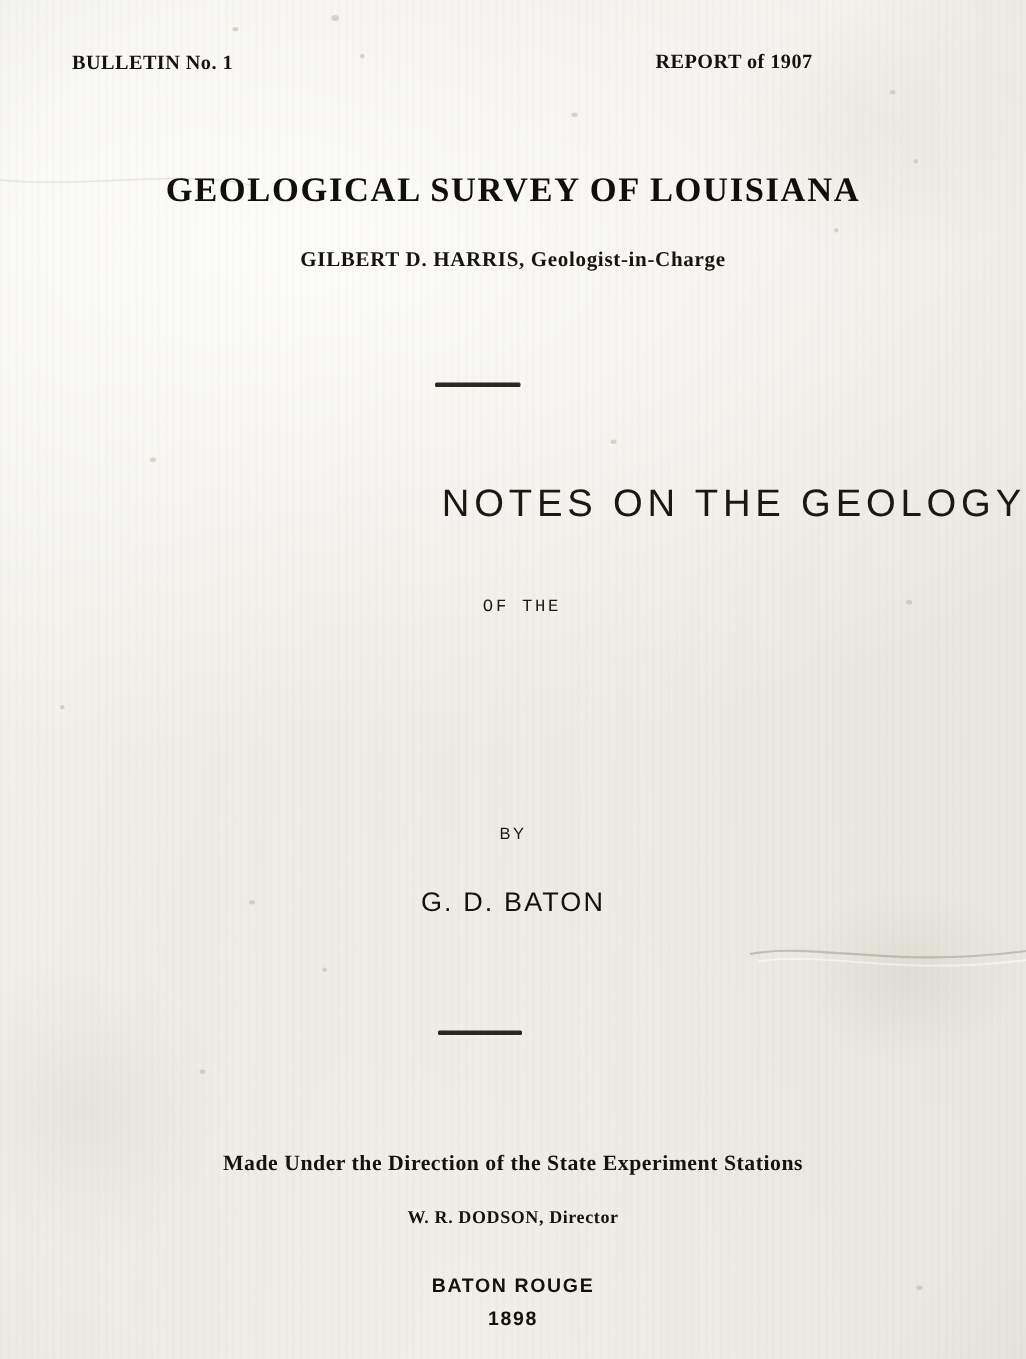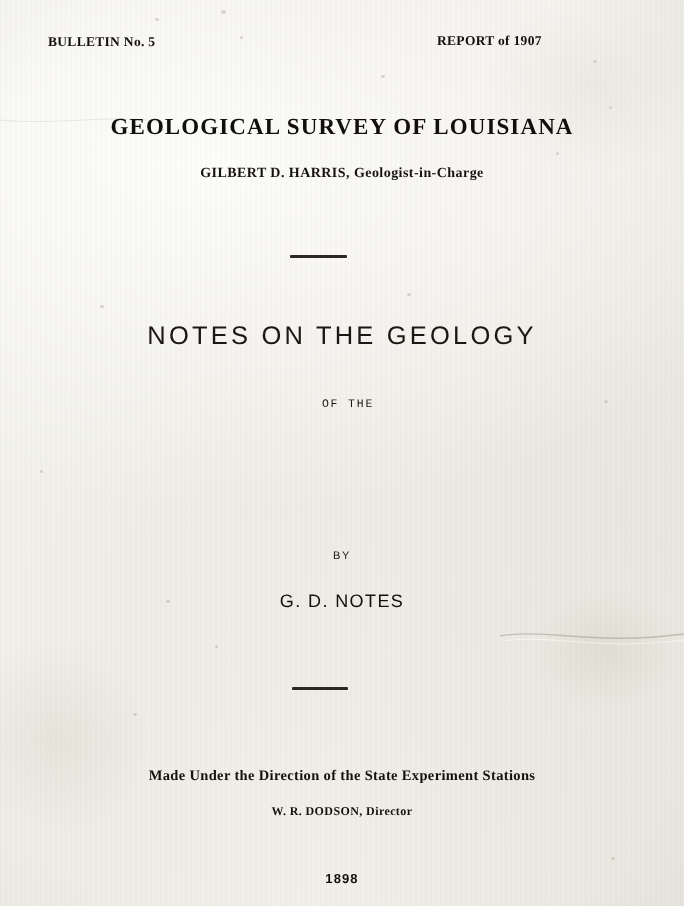--- a/index.html
+++ b/index.html
@@ -135,21 +135,21 @@
   }
   .rule-bottom {
     left: 292px;
     top: 687px;
     width: 56px;
   }
 
   .notes {
     left: 0; right: 0;
     top: 322px;
-    text-align: center;
+    text-align: right;
     font-family: "Liberation Sans", sans-serif;
     font-weight: 400;
     font-size: 25.5px;
     letter-spacing: 3.2px;
     color: #1b1713;
   }
 
   .ofthe {
     left: 12px; right: 0;
     top: 398px;
@@ -262,41 +262,42 @@
   <div class="blotch" style="left:480px;top:0px;width:230px;height:170px;background:radial-gradient(ellipse at center, rgba(206,202,189,.6) 0%, rgba(255,255,255,0) 72%);"></div>
 
   <svg class="crease" width="684" height="906" viewBox="0 0 684 906" style="left:0;top:0;">
     <path d="M500 636 C 545 628, 595 646, 684 634" stroke="rgba(120,114,98,0.35)" stroke-width="1.4" fill="none"></path>
     <path d="M505 641 C 550 634, 600 651, 684 640" stroke="rgba(255,255,255,0.5)" stroke-width="1.2" fill="none"></path>
     <path d="M0 120 C 60 126, 120 112, 170 124" stroke="rgba(150,144,128,0.18)" stroke-width="1" fill="none"></path>
   </svg>
 
   <div class="content">
 
-    <div class="line bulletin">BULLETIN No. 5</div>
+    <div class="line bulletin">BULLETIN No. 1</div>
     <div class="line report">REPORT of 1907</div>
 
     <div class="line survey">GEOLOGICAL SURVEY OF LOUISIANA</div>
 
     <div class="line geologist">GILBERT D. HARRIS, Geologist-in-Charge</div>
 
     <div class="rule rule-top"></div>
 
     <div class="line notes">NOTES ON THE GEOLOGY</div>
 
     <div class="line ofthe">OF THE</div>
 
 
     <div class="line by">BY</div>
 
-    <div class="line author">G. D. NOTES</div>
+    <div class="line author">G. D. BATON</div>
 
     <div class="rule rule-bottom"></div>
 
     <div class="line made-under">Made Under the Direction of the State Experiment Stations</div>
 
     <div class="line director">W. R. DODSON, Director</div>
 
+    <div class="line city">BATON ROUGE</div>
 
     <div class="line year">1898</div>
 
   </div>
 </div>
 
 </body></html>

